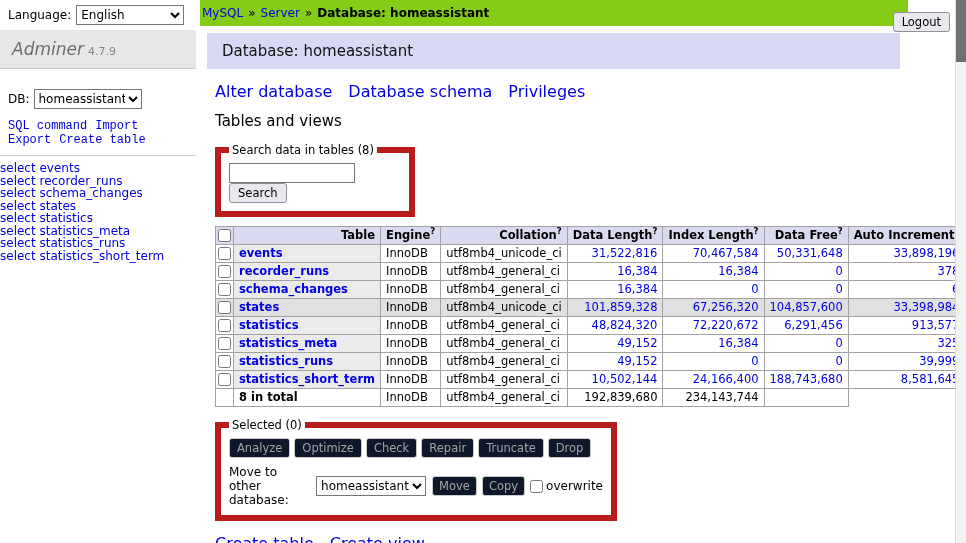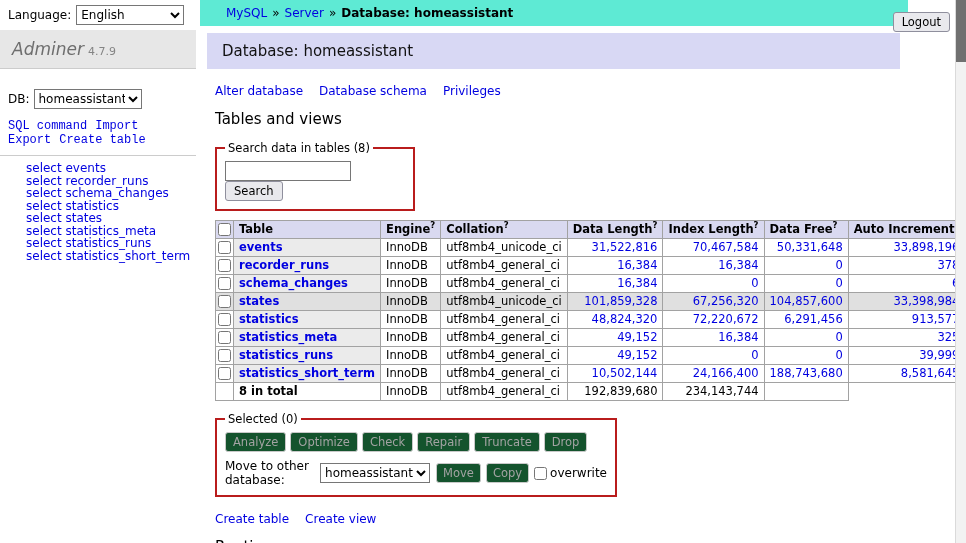--- a/index.html
+++ b/index.html
@@ -18,21 +18,21 @@
   .btn {
     font-family: inherit;
     font-size: 11.5px;
     color: #000;
     background: #e9e9ed;
     border: 1px solid #8f8f9d;
     border-radius: 3px;
     padding: 2px 8px;
     cursor: pointer;
   }
-  .btn:disabled { color: #a3a3a3; background: #14532d; border-color: #c9c9c9; cursor: default; }
+  .btn:disabled { color: #a3a3a3; background: #0f172a; border-color: #c9c9c9; cursor: default; }
   select {
     font-family: inherit;
     font-size: 12px;
     height: 20px;
     background: #fff;
     border: 1px solid #767676;
   }
   input[type="text"] {
     font-family: inherit;
     font-size: 12px;
@@ -42,78 +42,78 @@
   }
   input[type="checkbox"] { width: 13px; height: 13px; vertical-align: middle; }
 
   
   #lang { position: absolute; left: 8px; top: 5px; }
   #lang label { margin-right: 5px; }
   #lang select { width: 108px; }
   #breadcrumb {
     position: absolute; left: 200px; top: 0;
     width: 708px; height: 26px;
-    background: #5eead4;
+    background: #84cc16;
     display: flex; align-items: center; gap: 5px;
-    padding-left: 26px;
+    padding-left: 2px;
   }
   #logout-btn { position: absolute; top: 12px; right: 16px; }
 
   
   #menu { position: absolute; left: 0; top: 30px; width: 196px; }
   #menu h1 {
     background: #e7e7e7;
     border-bottom: 1px solid #ccc;
     padding: 9px 12px;
     font-weight: normal;
     font-size: 17px;
   }
   #menu h1 .brand { font-style: italic; color: #6e6e6e; }
   #menu h1 .ver { font-size: 11px; font-style: normal; color: #848484; margin-left: 4px; }
   .dbrow { margin: 20px 0 0 8px; }
   .dbrow label { margin-right: 4px; }
   .dbrow select { width: 108px; }
   .mlinks { margin: 10px 0 0 8px; line-height: 14px; font-family: Liberation Mono, monospace; }
   .mlinks a { margin-right: 8px; }
   #menu hr { border: none; border-top: 1px solid #ccc; margin: 8px 0 6px; }
-  .tlist { padding-left: 26px; }
+  .tlist { padding-left: 0; }
   .tlist a { display: block; font-size: 12px; line-height: 12.5px; }
 
   
   #content { position: absolute; left: 207px; top: 30px; width: 700px; }
   #content h2 {
     margin: 3px 0 0;
     width: 693px;
     background: #d8d8f4;
     padding: 9px 15px;
     font-size: 15px;
     font-weight: normal;
     color: #111;
   }
   .actions { margin: 16px 0 0 8px; line-height: 13px; }
-  .actions a { margin-right: 16px; font-size: 12px; margin-top: 45px; }
+  .actions a { margin-right: 16px; font-size: 16px; margin-top: 45px; }
   #content h3 { margin: 12px 0 0 8px; font-size: 15px; font-weight: normal; }
 
   fieldset {
-    border: 2px solid #b91c1c;
+    border: 6px solid #b91c1c;
     margin: 13px 0 0 8px;
     padding: 6px 8px 8px;
   }
   legend { font-size: 11.5px; padding: 0 3px; }
   #search-fs { width: 200px; }
   #search-fs input { width: 126px; margin-right: 12px; }
 
   #tables-table { border-collapse: collapse; margin: 9px 0 0 8px; font-size: 11.5px; }
   #tables-table th, #tables-table td {
     border: 1px solid #a2a2a2;
     padding: 1px 5px;
     line-height: 15px;
     white-space: nowrap;
   }
-  #tables-table thead th { background: #d9d9f0; font-weight: bold; text-align: left; }
+  #tables-table thead th { background: #d9d9f0; font-weight: bold; text-align: right; }
   #tables-table tbody th { background: #ebebeb; text-align: left; font-weight: normal; }
   #tables-table tbody th a { font-weight: bold; }
   #tables-table td.chk, #tables-table th.chk { text-align: center; padding: 1px 2px; }
   #tables-table td.num { text-align: right; }
   #tables-table tr.hl th, #tables-table tr.hl td { background: #e0e0e0; }
   #tables-table .total { font-weight: bold; }
   #tables-table th:nth-child(1) { width: 20px; }
   #tables-table th:nth-child(2) { min-width: 116px; }
   #tables-table th:nth-child(3) { min-width: 40px; }
   #tables-table th:nth-child(4) { min-width: 98px; }
@@ -168,22 +168,22 @@
   </p>
   <p class="mlinks" data-name="sidebar-actions">
     <a data-name="sql-command-link">SQL command</a><a data-name="import-link">Import</a><br>
     <a data-name="export-link">Export</a><a data-name="sidebar-create-table-link">Create table</a>
   </p>
   <hr data-name="sidebar-divider">
   <p class="tlist" data-name="table-links">
       <a data-name="sidebar-table-link">select events</a>
       <a data-name="sidebar-table-link">select recorder_runs</a>
       <a data-name="sidebar-table-link">select schema_changes</a>
+      <a data-name="sidebar-table-link">select states</a>
       <a data-name="sidebar-table-link">select statistics</a>
-      <a data-name="sidebar-table-link">select states</a>
       <a data-name="sidebar-table-link">select statistics_meta</a>
       <a data-name="sidebar-table-link">select statistics_runs</a>
       <a data-name="sidebar-table-link">select statistics_short_term</a>
     </p>
 </div>
 
 <div id="content" data-name="main-content">
   <h2 data-name="page-title">Database: homeassistant</h2>
 
   <p class="actions" data-name="database-actions">

